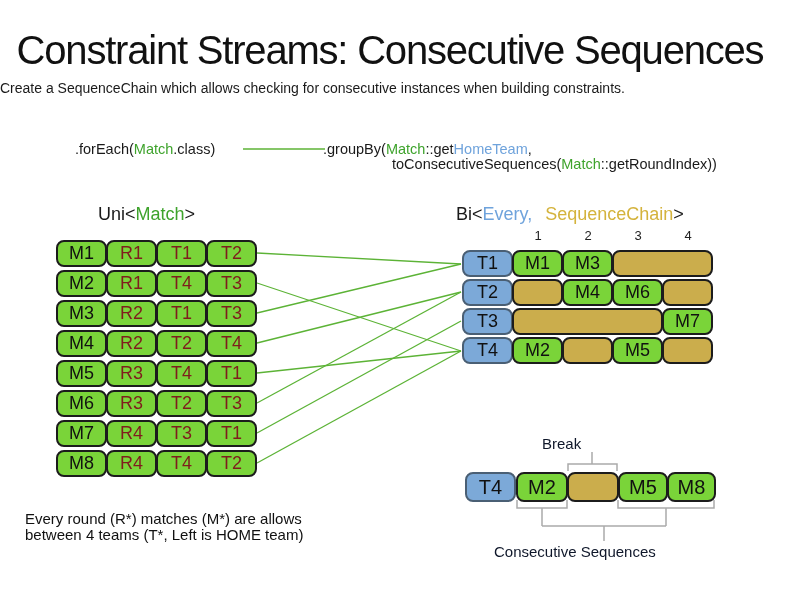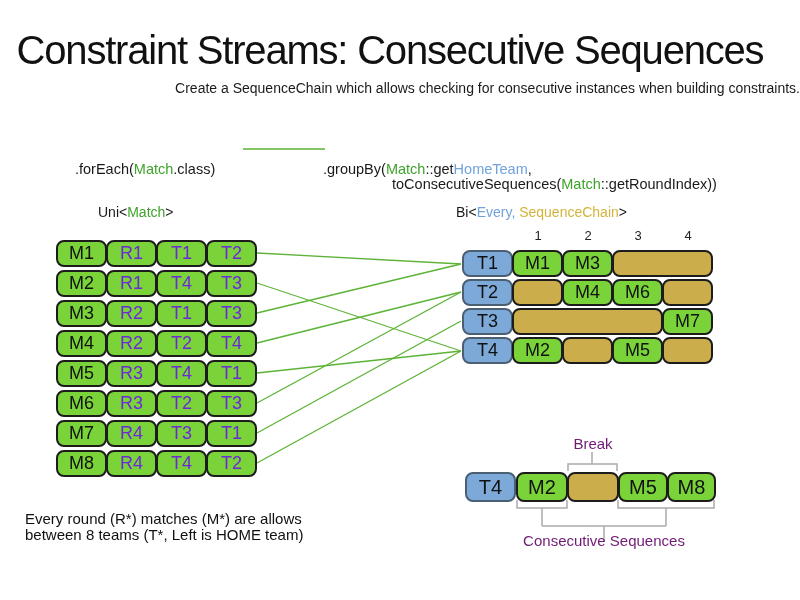--- a/index.html
+++ b/index.html
@@ -1,40 +1,40 @@
 <!DOCTYPE html>
 <html><head>
 <meta charset="utf-8">
 <style>
   html,body{margin:0;padding:0;background:#fff;}
   .slide{position:relative;width:800px;height:600px;background:#ffffff;overflow:hidden;
          font-family:"Liberation Sans",sans-serif;color:#111;}
   .title{position:absolute;left:0;top:28px;width:780px;text-align:center;
          font-size:40px;letter-spacing:-1.2px;font-weight:400;white-space:nowrap;}
-  .subtitle{position:absolute;left:0;top:80px;width:800px;text-align:right;
+  .subtitle{position:absolute;left:0;top:80px;width:800px;text-align:left;
             font-size:14px;color:#1a1a1a;white-space:nowrap;}
-  .code{position:absolute;font-size:14.5px;white-space:pre;color:#1a1a1a;margin-top:20px;}
-  .heading{position:absolute;font-size:14px;color:#1a1a1a;white-space:pre;}
+  .code{position:absolute;font-size:14.5px;white-space:pre;color:#1a1a1a;}
+  .heading{position:absolute;font-size:18px;color:#1a1a1a;white-space:pre;}
   .c-green{color:#3EA32C;}
   .c-blue{color:#6FA3DC;}
-  .c-gold{color:#D4B33C;}
+  .c-gold{color:#D4B33C;margin-left:8px;}
   .box{position:absolute;box-sizing:border-box;border:2px solid #1c1c1c;border-radius:8px;
        text-align:center;font-size:18px;line-height:23px;height:27px;color:#111;}
   .box.green{background:#7AD439;}
   .box.gold{background:#CBAD4C;}
   .box.blue{background:#7CA9D8;border-color:#4a5f74;}
   .box.tall{height:30px;line-height:26px;font-size:20px;}
   .ltable{position:absolute;left:56px;top:240px;}
   .lrow{display:flex;height:27px;margin-bottom:3px;}
   .lcell{box-sizing:border-box;width:51px;border:2px solid #1c1c1c;border-radius:8px;
          background:#7AD439;text-align:center;font-size:18px;line-height:23px;margin-left:-1px;}
   .lcell:first-child{margin-left:0;}
-  .lcell.orange{color:#6d28d9;}
+  .lcell.orange{color:#7f1d1d;}
   .colnum{position:absolute;top:228px;width:50px;text-align:center;font-size:13px;color:#222;}
-  .annot{position:absolute;font-size:15px;color:#701a75;text-align:center;white-space:nowrap;}
+  .annot{position:absolute;font-size:15px;color:#0f172a;white-space:nowrap;}
   .caption{position:absolute;left:25px;top:511px;font-size:15px;line-height:16px;color:#111;white-space:pre;}
   svg.overlay{position:absolute;left:0;top:0;pointer-events:none;}
   .gline{stroke:#5CB336;stroke-width:1.3;fill:none;}
   .bracket{stroke:#AAAAAA;stroke-width:1.5;fill:none;}
 </style>
 </head>
 <body>
 
 <div class="slide">
 
@@ -143,17 +143,17 @@
   <div class="box gold" style="left:562px;top:337px;width:51px;"></div>
   <div class="box green" style="left:612px;top:337px;width:51px;">M5</div>
   <div class="box gold" style="left:662px;top:337px;width:51px;"></div>
 
   <div class="annot" style="left:542px;top:435px;width:102px;">Break</div>
   <div class="box blue tall" style="left:465px;top:472px;width:51px;">T4</div>
   <div class="box green tall" style="left:516px;top:472px;width:52px;">M2</div>
   <div class="box gold tall" style="left:567px;top:472px;width:52px;"></div>
   <div class="box green tall" style="left:618px;top:472px;width:50px;">M5</div>
   <div class="box green tall" style="left:667px;top:472px;width:49px;">M8</div>
-  <div class="annot" style="left:494px;top:532px;width:220px;">Consecutive Sequences</div>
+  <div class="annot" style="left:494px;top:543px;width:220px;">Consecutive Sequences</div>
 
-  <div class="caption"><span>Every round (R*) matches (M*) are allows</span><br><span>between 8 teams (T*, Left is HOME team)</span></div>
+  <div class="caption"><span>Every round (R*) matches (M*) are allows</span><br><span>between 4 teams (T*, Left is HOME team)</span></div>
 
 </div>
 
 </body></html>

